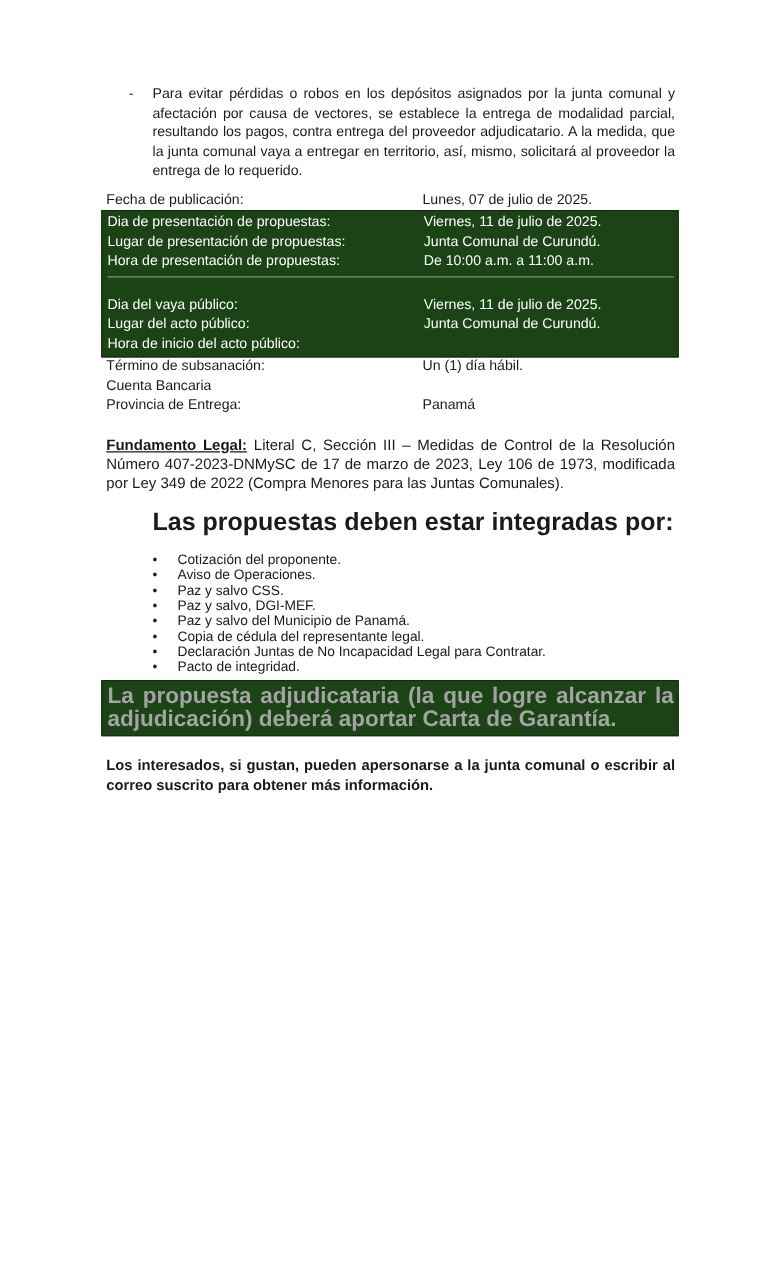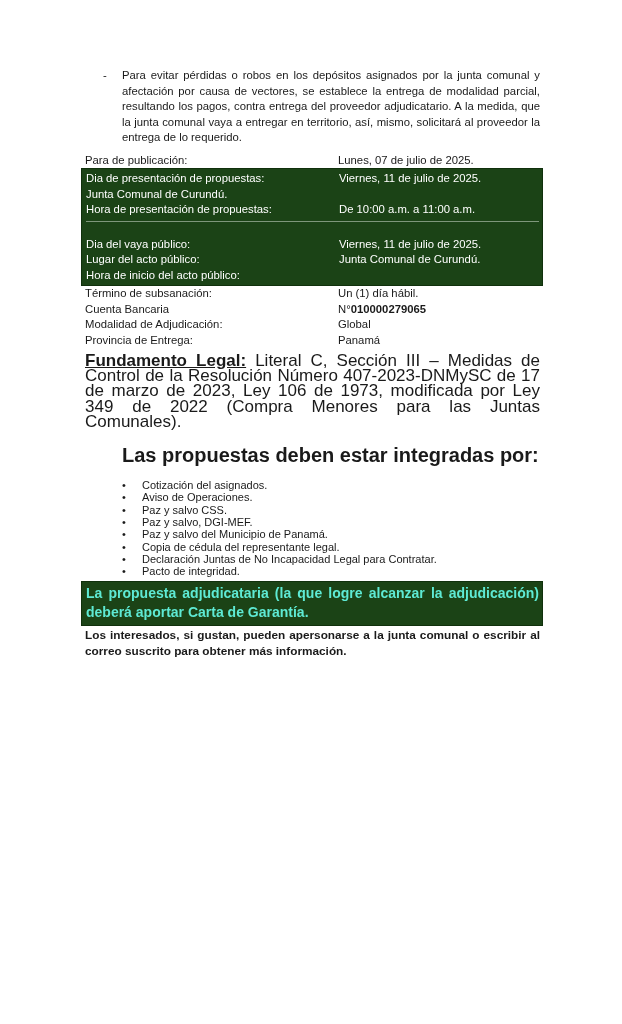--- a/index.html
+++ b/index.html
@@ -33,68 +33,69 @@
     background:var(--green);
     color:#ffffff;
     font-weight:normal;
     margin:0 -3px 0 -4px;
     padding:2px 3px 2px 4px;
     border:1px solid var(--green-border);
   }
   .green-sep{height:1px;background:rgba(225,235,223,0.5);margin:3px 0 15px 0;}
   .bold-num{font-weight:bold;}
   
-  .legal{margin-top:5px;font-size:17px;line-height:15.2px;text-align:justify;}
+  .legal{margin-top:16px;font-size:12px;line-height:15.2px;text-align:justify;}
   .legal .lead{font-weight:bold;text-decoration:underline;}
   
   .section-heading{
     margin:15px 0 0 37px;
     font-size:20px;line-height:18px;font-weight:bold;
   }
   
   .req-list{list-style:none;margin:15px 0 0 37px;padding:0;font-size:11px;line-height:12.3px;}
   .req-list li{display:flex;}
   .req-list .dot{width:20px;flex-shrink:0;}
   
   .banner{
     background:var(--green);
-    color:#5eead4;
+    color:#a3a3a3;
     font-weight:bold;
-    font-size:14px;line-height:19px;
+    font-size:18px;line-height:19px;
     text-align:justify;
     margin:4px -3px 0 -4px;
     padding:2px 3px 3px 4px;
     border:1px solid var(--green-border);
   }
   
-  .closing{margin-top:1px;font-size:11.8px;line-height:16px;font-weight:bold;text-align:justify;}
+  .closing{margin-top:15px;font-size:11.8px;line-height:16px;font-weight:bold;text-align:justify;}
 </style>
 </head>
 <body>
 
 <div class="page">
 
   <div class="intro">
     <span class="dash">-</span>
     <div class="txt">Para evitar pérdidas o robos en los depósitos asignados por la junta comunal y afectación por causa de vectores, se establece la entrega de modalidad parcial, resultando los pagos, contra entrega del proveedor adjudicatario. A la medida, que la junta comunal vaya a entregar en territorio, así, mismo, solicitará al proveedor la entrega de lo requerido.</div>
   </div>
 
   <div class="info-table">
 
     <div class="row">
-      <span class="lbl">Para de publicación:</span>
+      <span class="lbl">Fecha de publicación:</span>
       <span class="val">Lunes, 07 de julio de 2025.</span>
     </div>
 
     <div class="green-block">
       <div class="row">
         <span class="lbl">Dia de presentación de propuestas:</span>
         <span class="val">Viernes, 11 de julio de 2025.</span>
       </div>
       <div class="row">
+        <span class="lbl">Lugar de presentación de propuestas:</span>
         <span class="val">Junta Comunal de Curundú.</span>
       </div>
       <div class="row">
         <span class="lbl">Hora de presentación de propuestas:</span>
         <span class="val">De 10:00 a.m. a 11:00 a.m.</span>
       </div>
 
       <div class="green-sep"></div>
 
       <div class="row">
@@ -109,40 +110,35 @@
         <span class="lbl">Hora de inicio del acto público:</span>
       </div>
     </div>
 
     <div class="row">
       <span class="lbl">Término de subsanación:</span>
       <span class="val">Un (1) día hábil.</span>
     </div>
     <div class="row">
       <span class="lbl">Cuenta Bancaria</span>
-      <span class="val"><span>N°</span><span class="bold-num">010000279065</span></span>
-    </div>
-    <div class="row">
-      <span class="lbl">Modalidad de Adjudicación:</span>
-      <span class="val">Global</span>
     </div>
     <div class="row">
       <span class="lbl">Provincia de Entrega:</span>
       <span class="val">Panamá</span>
     </div>
   </div>
 
   <p class="legal"><span class="lead">Fundamento Legal:</span><span> Literal C, Sección III – Medidas de Control de la Resolución Número 407-2023-DNMySC de 17 de marzo de 2023, Ley 106 de 1973, modificada por Ley 349 de 2022 (Compra Menores para las Juntas Comunales).</span></p>
 
   <h2 class="section-heading">Las propuestas deben estar integradas por:</h2>
 
   <ul class="req-list">
     <li>
         <span class="dot">•</span>
-        <span>Cotización del asignados.</span>
+        <span>Cotización del proponente.</span>
       </li>
     <li>
         <span class="dot">•</span>
         <span>Aviso de Operaciones.</span>
       </li>
     <li>
         <span class="dot">•</span>
         <span>Paz y salvo CSS.</span>
       </li>
     <li>

